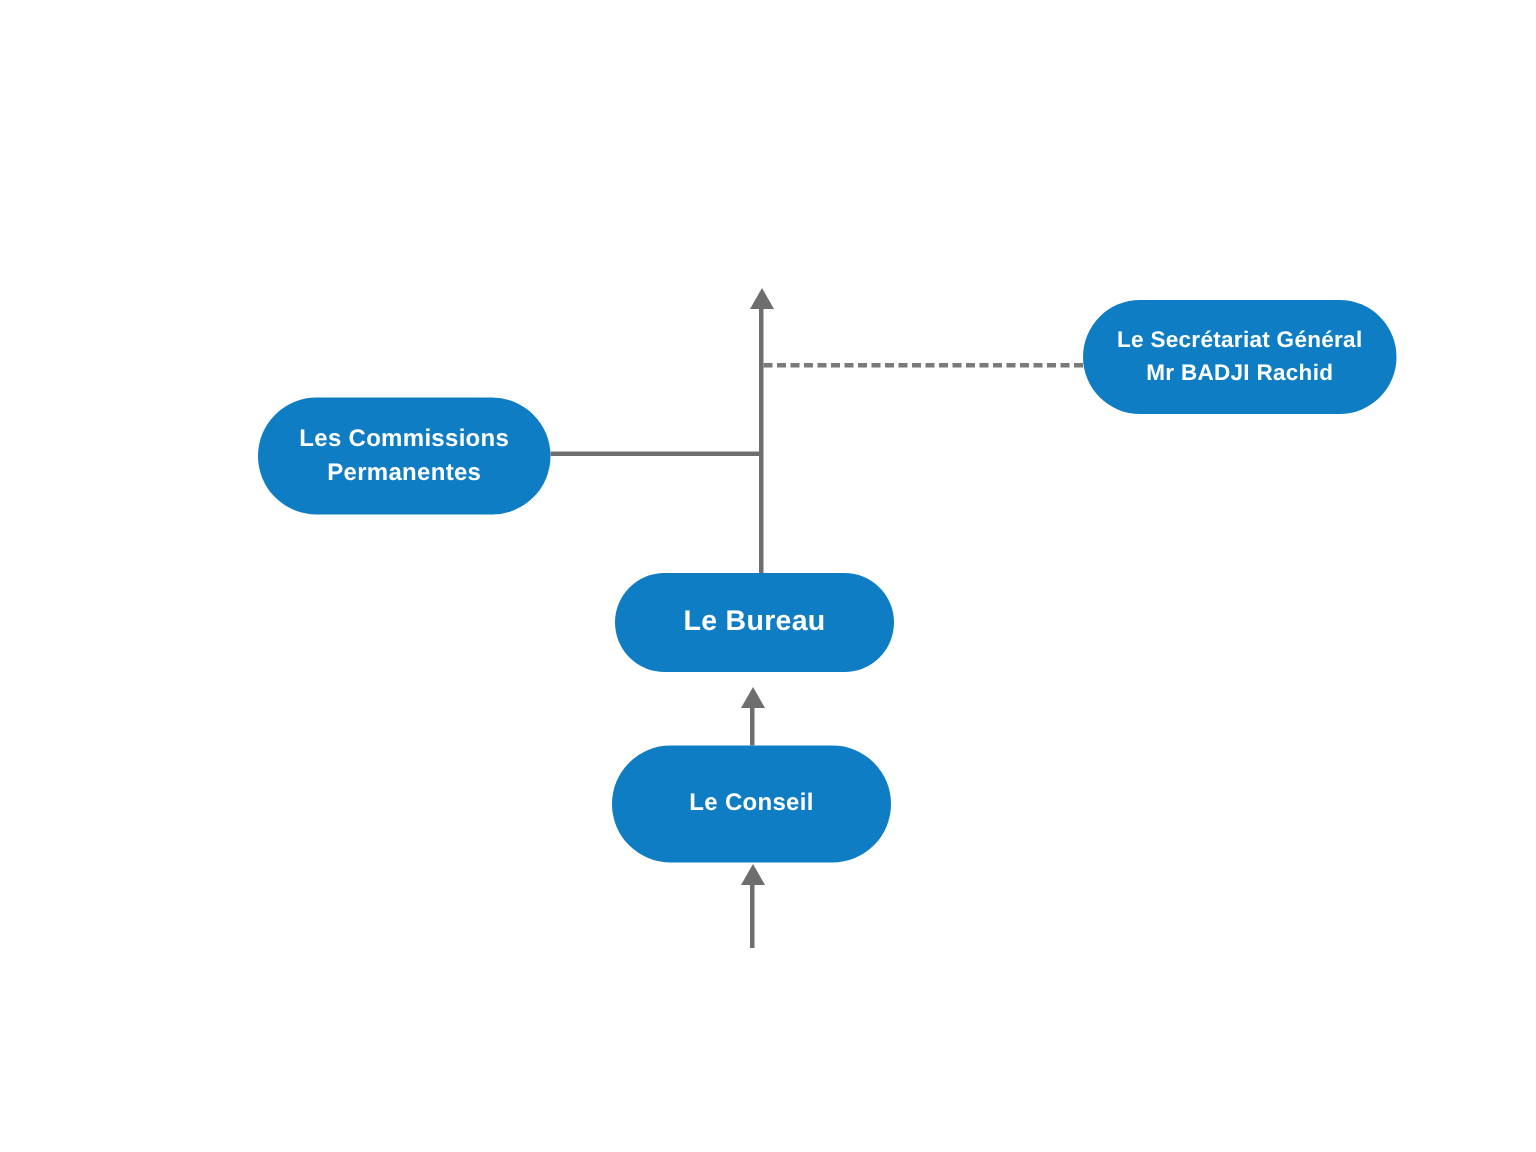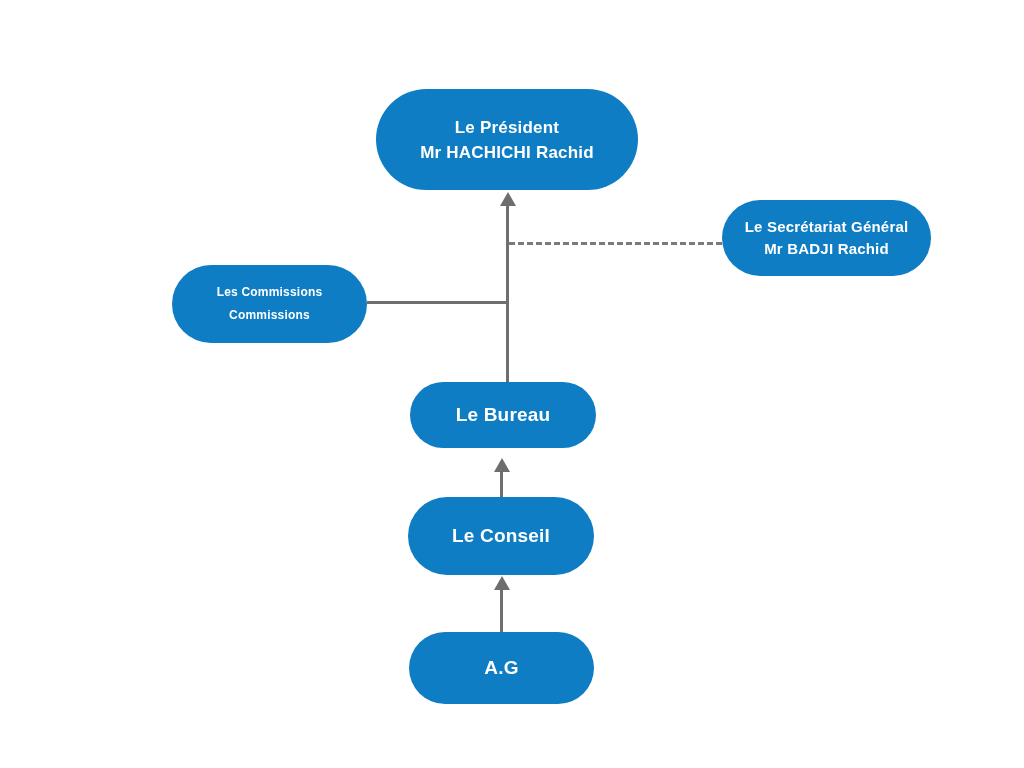--- a/index.html
+++ b/index.html
@@ -31,23 +31,23 @@
     align-items: center;
     justify-content: center;
     text-align: center;
     font-weight: bold;
     letter-spacing: 0.2px;
   }
   .node span { display: block; }
 
   .node.president   { left: 376px; top:  89px; width: 262px; height: 101px; border-radius: 51px; font-size: 17px; line-height: 25px; }
   .node.secretariat { left: 722px; top: 200px; width: 209px; height:  76px; border-radius: 44px; font-size: 15px; line-height: 22px; }
-  .node.commissions { left: 172px; top: 265px; width: 195px; height:  78px; border-radius: 39px; font-size: 12px; line-height: 23px; }
+  .node.commissions { left: 172px; top: 265px; width: 195px; height:  78px; border-radius: 39px; font-size: 16px; line-height: 23px; }
   .node.bureau      { left: 410px; top: 382px; width: 186px; height:  66px; border-radius: 37px; font-size: 19px; }
-  .node.conseil     { left: 408px; top: 497px; width: 186px; height:  78px; border-radius: 39px; font-size: 19px; }
+  .node.conseil     { left: 408px; top: 497px; width: 186px; height:  78px; border-radius: 39px; font-size: 16px; }
   .node.ag          { left: 409px; top: 632px; width: 185px; height:  72px; border-radius: 36px; font-size: 19px; }
 
   .vline {
     position: absolute;
     width: 3px;
     background: var(--connector);
   }
   .hline {
     position: absolute;
     height: 3px;
@@ -77,40 +77,33 @@
   <div class="hdash" style="left: 509px; top: 242px; width: 213px;"></div>
 
   <div class="hline" style="left: 367px; top: 301px; width: 141px;"></div>
 
   <div class="arrowhead" style="left: 494px; top: 458px;"></div>
   <div class="vline" style="left: 500px; top: 470px; height: 27px;"></div>
 
   <div class="arrowhead" style="left: 494px; top: 576px;"></div>
   <div class="vline" style="left: 500px; top: 588px; height: 44px;"></div>
 
-  <div class="node president">
-    <span>Le Président</span>
-    <span>Mr HACHICHI Rachid</span>
-  </div>
 
   <div class="node secretariat">
     <span>Le Secrétariat Général</span>
     <span>Mr BADJI Rachid</span>
   </div>
 
   <div class="node commissions">
     <span>Les Commissions</span>
-    <span>Commissions</span>
+    <span>Permanentes</span>
   </div>
 
   <div class="node bureau">
     <span>Le Bureau</span>
   </div>
 
   <div class="node conseil">
     <span>Le Conseil</span>
   </div>
 
-  <div class="node ag">
-    <span>A.G</span>
-  </div>
 
 </div>
 
 </body></html>

